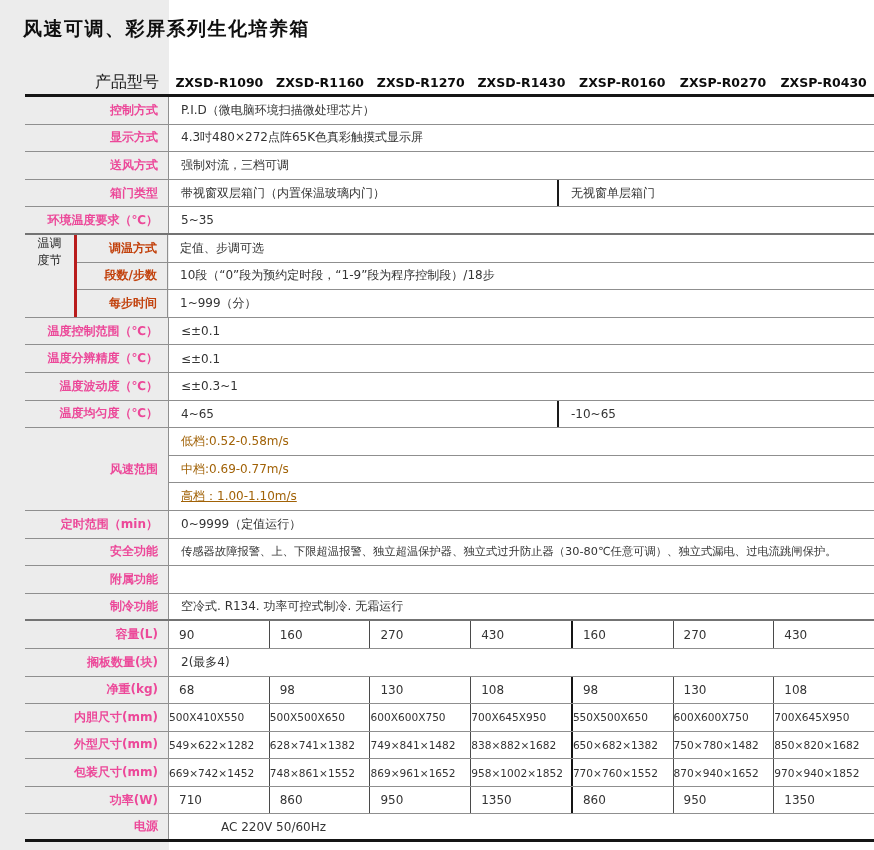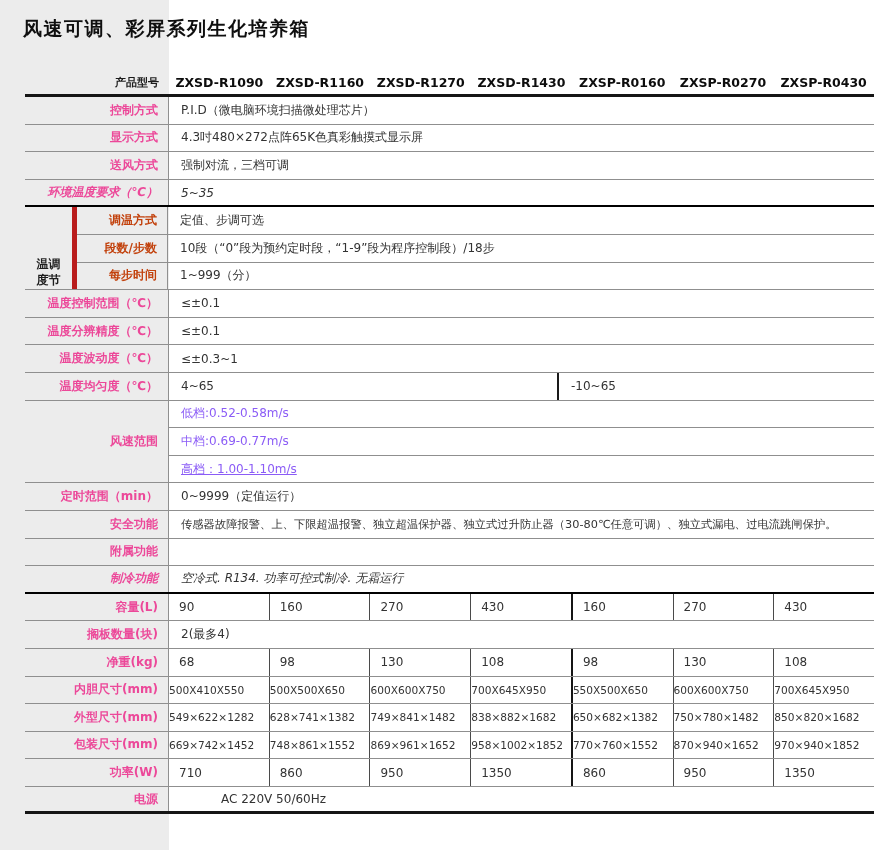--- a/index.html
+++ b/index.html
@@ -11,60 +11,60 @@
   }
   .band { position:absolute; left:0; top:0; width:169px; height:850px; background:#ececec; }
   .title {
     position:absolute; left:23px; top:16px; font-size:19px; font-weight:bold;
     color:#0f0f0f; letter-spacing:1.5px; white-space:nowrap;
   }
   
   .hdr { position:absolute; left:25px; top:70px; width:849px; height:24px; display:flex; align-items:center; }
   .hdr .hlabel {
     width:144px; min-width:144px; text-align:right; padding-right:10px;
-    font-weight:bold; font-size:11px; color:#1a1a1a;
+    font-weight:normal; font-size:16px; color:#1a1a1a;
   }
   .hdr .model { flex:1; text-align:center; font-weight:bold; font-size:12.5px; color:#0d0d0d; white-space:nowrap; }
   
   .tbl { position:absolute; left:25px; top:94px; width:849px; border-top:3px solid #151515; }
   .tr {
     display:flex; align-items:stretch; height:27.6px;
     border-bottom:1px solid #8f8f8f; font-size:12px;
   }
-  .tr.t2 { border-bottom:2px solid #000000;font-style:italic; }
+  .tr.t2 { border-bottom:2px solid #737373; }
   .tr.t3 { border-bottom:3px solid #151515;gap:40px; }
   .tr.grp { height:82.8px; }
   .th {
     width:144px; min-width:144px; display:flex; align-items:center; justify-content:flex-end;
     padding-right:10px; border-right:1px solid #8f8f8f; font-weight:bold; color:#ec4899;
     text-align:right; white-space:nowrap;
   }
   .td { flex:1; display:flex; align-items:center; padding-left:12px; color:#333; white-space:nowrap; }
   .td.long { font-size:11.3px; }
   
   .td.sl { flex:0 0 388px; }
   .td.sr { border-left:2px solid #1a1a1a; }
   
   .td.c { border-left:1px solid #4a4a4a; padding-left:10px; font-size:12px; }
   .td.c.nb { border-left:none; }
   .td.c.g { border-left:2px solid #151515; }
   .td.c.dim { font-size:10.6px; padding-left:0; }
   
-  .gl { width:52px; min-width:52px; border-right:5px solid #b91c1c; display:flex; align-items:flex-end; justify-content:center; font-weight:bold; color:#1e1e1e; }
+  .gl { width:52px; min-width:52px; border-right:3px solid #b91c1c; display:flex; align-items:flex-start; justify-content:center; font-weight:normal; color:#1e1e1e; }
   .gl span { display:inline-block; width:2.1em; line-height:1.4; text-align:center; word-break:break-all; }
   .gcol { flex:1; display:flex; flex-direction:column; }
   .gsub { flex:1; display:flex; border-bottom:1px solid #8f8f8f; }
   .gsub:last-child { border-bottom:none; }
   .gsub .sx {
     width:91px; min-width:91px; display:flex; align-items:center; justify-content:flex-end;
     padding-right:10px; border-right:1px solid #8f8f8f; font-weight:bold; color:#c2410c; white-space:nowrap;
   }
   .gsub .sv { flex:1; display:flex; align-items:center; padding-left:12px; color:#333; white-space:nowrap; }
   
-  .wv { flex:1; display:flex; align-items:center; padding-left:12px; border-bottom:1px solid #8f8f8f; color:#8b5cf6; white-space:nowrap; }
+  .wv { flex:1; display:flex; align-items:center; padding-left:12px; border-bottom:1px solid #8f8f8f; color:#a16207; white-space:nowrap; }
   .wv:last-child { border-bottom:none;text-decoration:underline; }
 </style>
 </head>
 <body>
 
 <div class="page">
   <div class="band"></div>
   <div class="title">风速可调、彩屏系列生化培养箱</div>
 
   <div class="hdr">
@@ -88,20 +88,25 @@
     <div class="tr">
       <div class="th">显示方式</div>
       <div class="td">4.3吋480×272点阵65K色真彩触摸式显示屏</div>
     </div>
 
     <div class="tr">
       <div class="th">送风方式</div>
       <div class="td">强制对流，三档可调</div>
     </div>
 
+    <div class="tr">
+      <div class="th">箱门类型</div>
+      <div class="td sl">带视窗双层箱门（内置保温玻璃内门）</div>
+      <div class="td sr">无视窗单层箱门</div>
+    </div>
 
     <div class="tr t2">
       <div class="th">环境温度要求（℃）</div>
       <div class="td">5~35</div>
     </div>
 
     <div class="tr grp">
       <div class="gl">
           <span>温调度节</span>
         </div>

